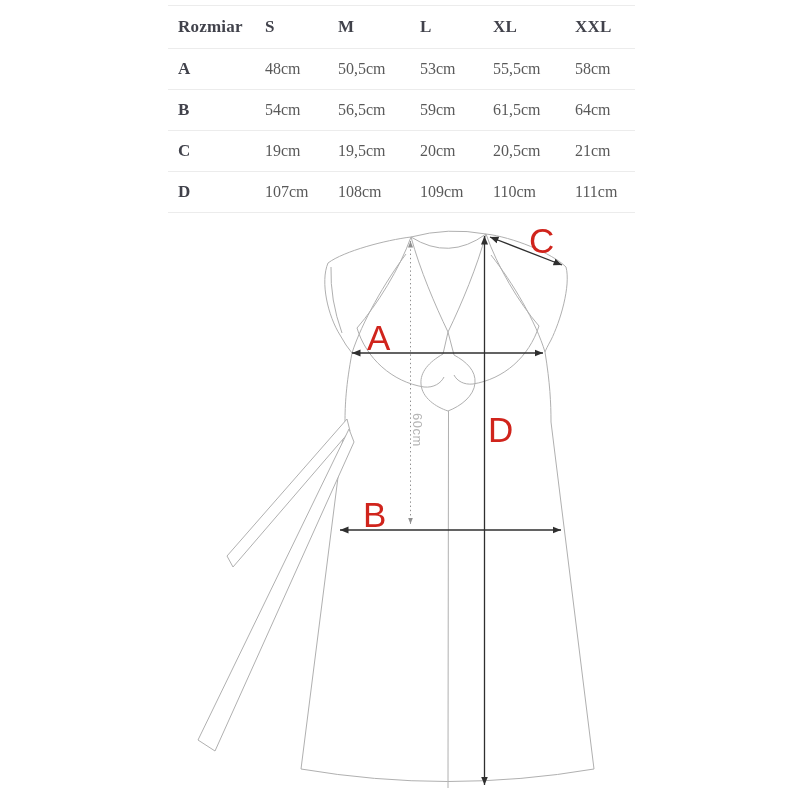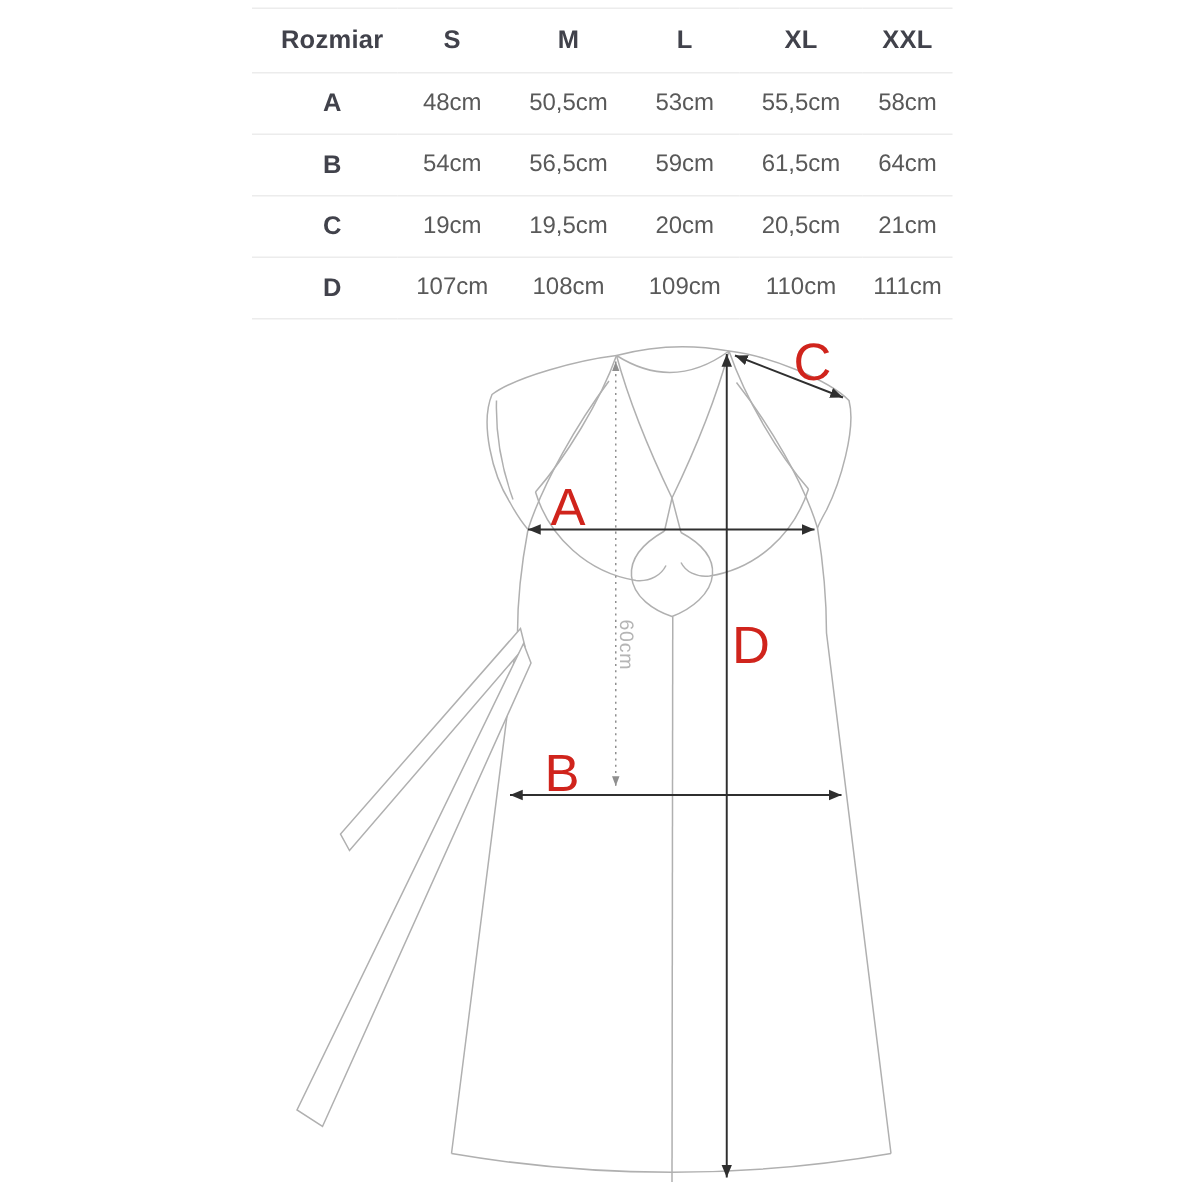--- a/index.html
+++ b/index.html
@@ -20,22 +20,22 @@
   }
   table.size-table{
     position:absolute;left:168px;top:5px;width:467px;
     border-collapse:collapse;table-layout:fixed;
     border-top:1px solid var(--divider);
   }
   table.size-table tr{height:41px;}
   table.size-table thead tr{height:43px;}
   table.size-table th,table.size-table td{
     border-bottom:1px solid var(--divider);
-    text-align:center;vertical-align:middle;padding:0;
-    white-space:nowrap;overflow:hidden;
+    text-align:left;vertical-align:middle;padding:0;
+    white-space:nowrap;overflow:hidden;font-family:Liberation Serif, serif;
   }
   table.size-table th{
     font-size:17px;font-weight:700;color:var(--header-text);
     letter-spacing:0.2px;
   }
   table.size-table td{
     font-size:16px;font-weight:400;color:var(--value-text);margin-top:25px;
   }
   table.size-table .c0{padding-left:10px;}
   svg.diagram{position:absolute;left:0;top:0;}

